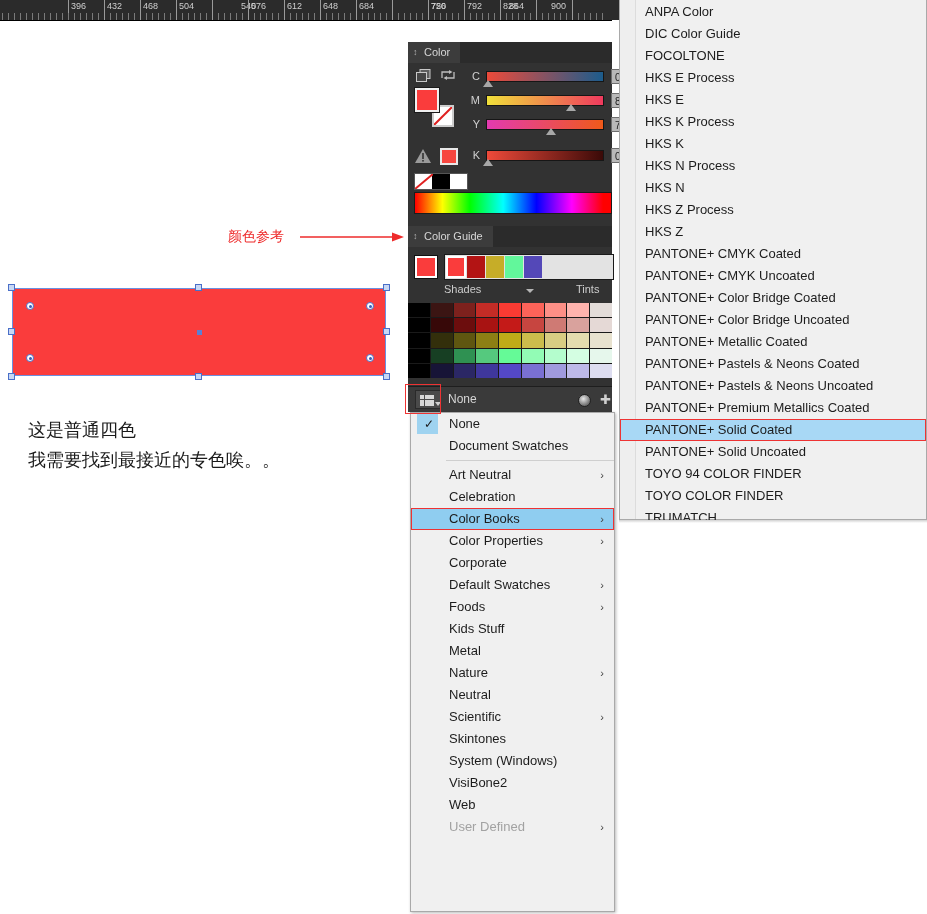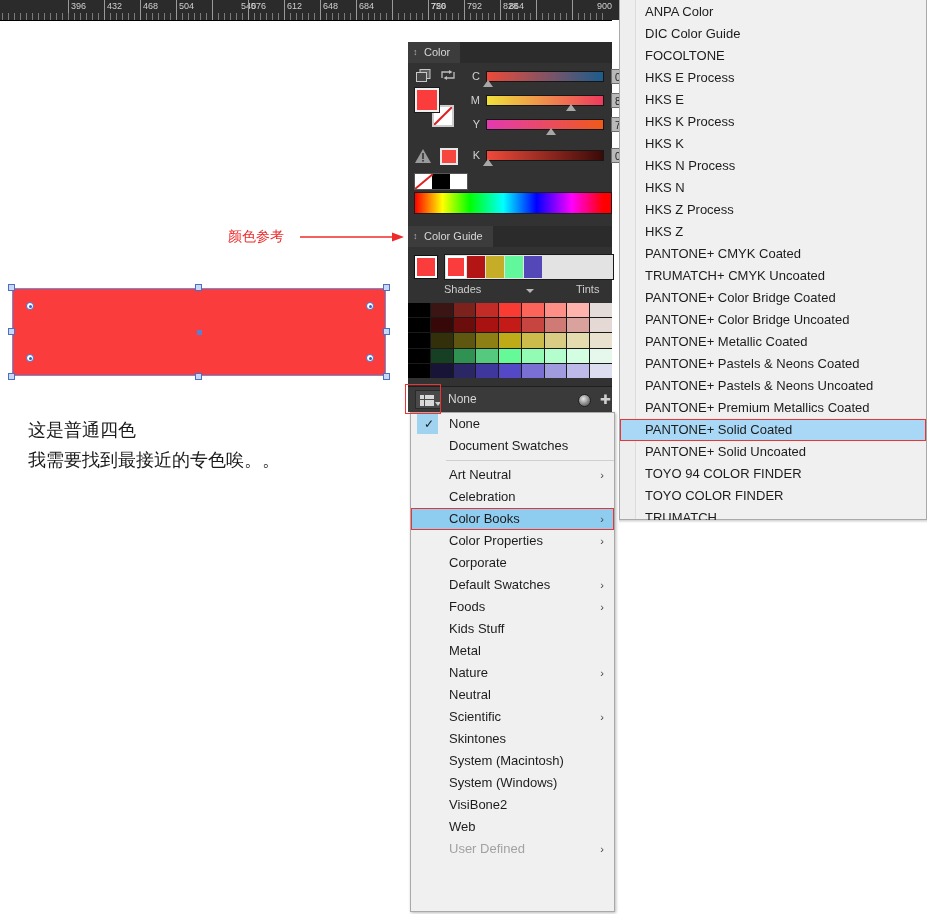--- a/index.html
+++ b/index.html
@@ -388,21 +388,21 @@
       <div class="ruler-tick minor" style="left: 524px;"></div>
       <div class="ruler-tick minor" style="left: 530px;"></div>
       <div class="ruler-tick major" style="left: 536px;"></div>
       <div class="ruler-label" style="left: 509px;">864</div>
       <div class="ruler-tick minor" style="left: 542px;"></div>
       <div class="ruler-tick minor" style="left: 548px;"></div>
       <div class="ruler-tick minor" style="left: 554px;"></div>
       <div class="ruler-tick minor" style="left: 560px;"></div>
       <div class="ruler-tick minor" style="left: 566px;"></div>
       <div class="ruler-tick major" style="left: 572px;"></div>
-      <div class="ruler-label" style="left: 597px;">900</div>
+      <div class="ruler-label" style="left: 551px;">900</div>
       <div class="ruler-tick minor" style="left: 578px;"></div>
       <div class="ruler-tick minor" style="left: 584px;"></div>
       <div class="ruler-tick minor" style="left: 590px;"></div>
       <div class="ruler-tick minor" style="left: 596px;"></div>
       <div class="ruler-tick minor" style="left: 602px;"></div>
       <div class="ruler-tick minor" style="left: 2px;"></div>
       <div class="ruler-tick minor" style="left: 8px;"></div>
       <div class="ruler-tick minor" style="left: 14px;"></div>
       <div class="ruler-tick minor" style="left: 20px;"></div>
       <div class="ruler-tick minor" style="left: 26px;"></div>
@@ -613,21 +613,20 @@
         <div class="mi"><span>Color Properties</span><span class="arrow">›</span></div>
         <div class="mi"><span>Corporate</span></div>
         <div class="mi"><span>Default Swatches</span><span class="arrow">›</span></div>
         <div class="mi"><span>Foods</span><span class="arrow">›</span></div>
         <div class="mi"><span>Kids Stuff</span></div>
         <div class="mi"><span>Metal</span></div>
         <div class="mi"><span>Nature</span><span class="arrow">›</span></div>
         <div class="mi"><span>Neutral</span></div>
         <div class="mi"><span>Scientific</span><span class="arrow">›</span></div>
         <div class="mi"><span>Skintones</span></div>
-        <div class="mi"><span>System (Macintosh)</span></div>
         <div class="mi"><span>System (Windows)</span></div>
         <div class="mi"><span>VisiBone2</span></div>
         <div class="mi"><span>Web</span></div>
         <div class="mi disabled"><span>User Defined</span><span class="arrow">›</span></div>
       </div>
   </div>
 
   <div id="submenu">
     <div class="sm-leftstrip"></div>
     <div id="submenu-items" style="position:relative; padding-top:2px;">
@@ -636,21 +635,21 @@
         <div class="smi"><span>FOCOLTONE</span></div>
         <div class="smi"><span>HKS E Process</span></div>
         <div class="smi"><span>HKS E</span></div>
         <div class="smi"><span>HKS K Process</span></div>
         <div class="smi"><span>HKS K</span></div>
         <div class="smi"><span>HKS N Process</span></div>
         <div class="smi"><span>HKS N</span></div>
         <div class="smi"><span>HKS Z Process</span></div>
         <div class="smi"><span>HKS Z</span></div>
         <div class="smi"><span>PANTONE+ CMYK Coated</span></div>
-        <div class="smi"><span>TRUMATCH+ CMYK Uncoated</span></div>
+        <div class="smi"><span>PANTONE+ CMYK Uncoated</span></div>
         <div class="smi"><span>PANTONE+ Color Bridge Coated</span></div>
         <div class="smi"><span>PANTONE+ Color Bridge Uncoated</span></div>
         <div class="smi"><span>PANTONE+ Metallic Coated</span></div>
         <div class="smi"><span>PANTONE+ Pastels &amp; Neons Coated</span></div>
         <div class="smi"><span>PANTONE+ Pastels &amp; Neons Uncoated</span></div>
         <div class="smi"><span>PANTONE+ Premium Metallics Coated</span></div>
         <div class="smi sel sel-red"><span>PANTONE+ Solid Coated</span></div>
         <div class="smi"><span>PANTONE+ Solid Uncoated</span></div>
         <div class="smi"><span>TOYO 94 COLOR FINDER</span></div>
         <div class="smi"><span>TOYO COLOR FINDER</span></div>

